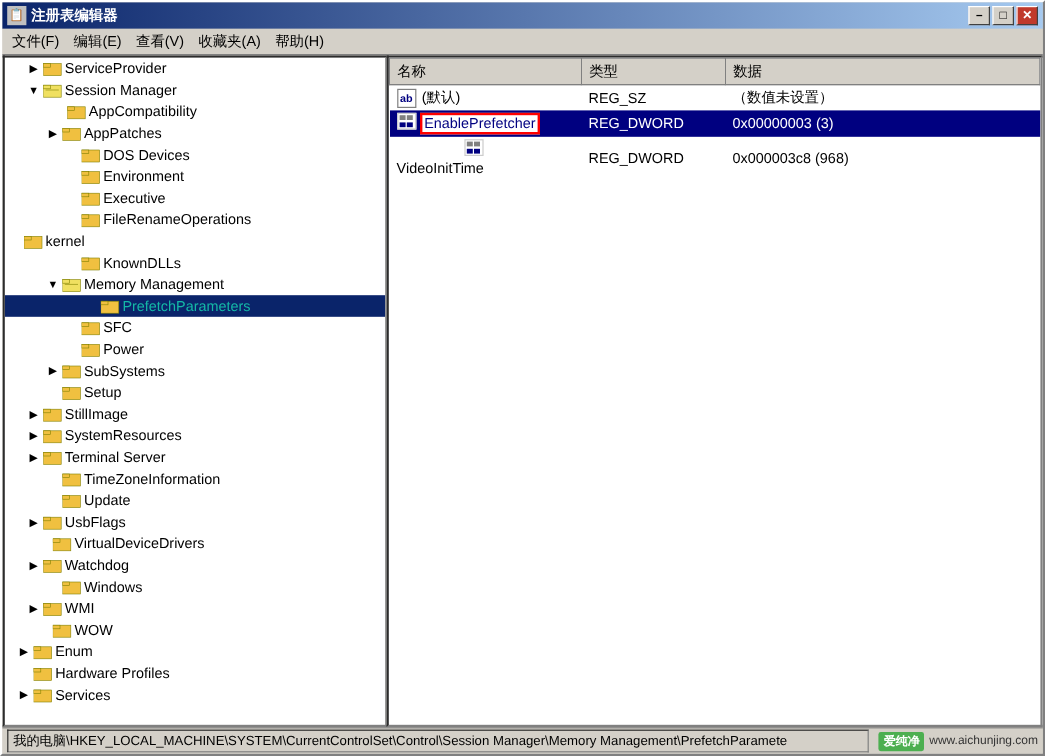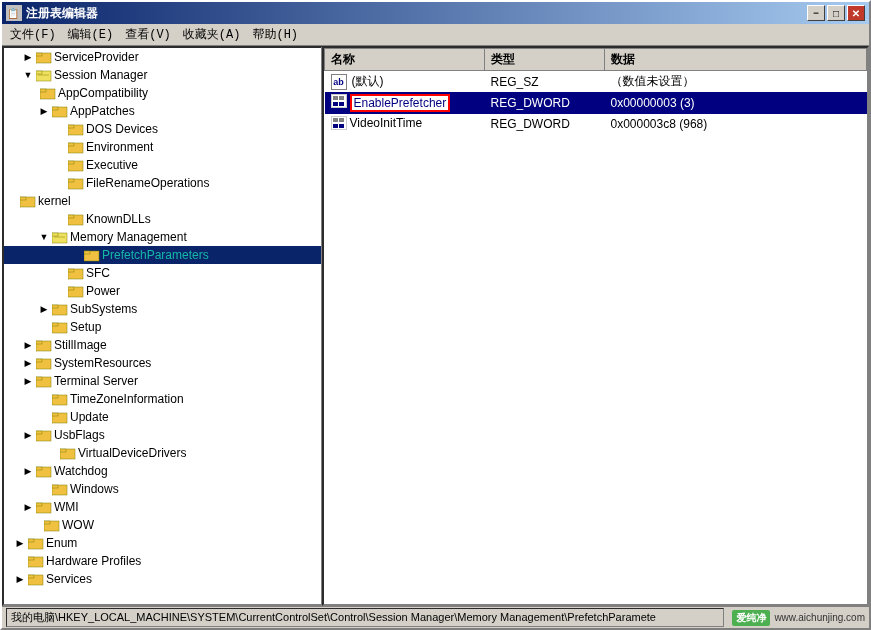--- a/index.html
+++ b/index.html
@@ -87,21 +87,20 @@
       align-items: center;
       padding: 0 2px;
       border-bottom: 1px solid #808080;
       flex-shrink: 0;
     }
 
     .menu-item {
       padding: 2px 6px;
       cursor: pointer;
       font-size: 12px;
-      font-family: Liberation Mono, monospace;
     }
 
     
     .content-area {
       display: flex;
       flex: 1;
       overflow: hidden;
     }
 
     
@@ -171,21 +170,21 @@
       width: 100%;
       border-collapse: collapse;
     }
 
     .registry-table th {
       background: #d4d0c8;
       border: 1px solid #808080;
       padding: 2px 6px;
       text-align: left;
       font-size: 12px;
-      font-weight: bold;
+      font-weight: normal;
       height: 20px;
       position: sticky;
       top: 0;
     }
 
     .registry-table td {
       padding: 2px 6px;
       font-size: 12px;
       height: 18px;
       border-bottom: none;
@@ -304,21 +303,21 @@
         <span class="folder-icon">
           <svg viewBox="0 0 16 14" fill="none" xmlns="http://www.w3.org/2000/svg">
             <rect x="0" y="3" width="15" height="10" fill="#f0e060" stroke="#808000" stroke-width="0.5"></rect>
             <rect x="0" y="3" width="6" height="3" fill="#f0e060" stroke="#808000" stroke-width="0.5"></rect>
             <line x1="2" y1="7" x2="13" y2="7" stroke="#808000" stroke-width="0.5"></line>
           </svg>
         </span>
         <span class="node-label">Session Manager</span>
       </div>
 
-      <div class="tree-node indent2" style="padding-left:20px">
+      <div class="tree-node indent2" style="padding-left:36px">
         <span class="tree-expand" style="width:16px"></span>
         <span class="folder-icon">
           <svg viewBox="0 0 16 14" fill="none">
               <rect x="0" y="3" width="15" height="10" fill="#f0c040" stroke="#808000" stroke-width="0.5"></rect>
               <rect x="0" y="3" width="6" height="3" fill="#f0c040" stroke="#808000" stroke-width="0.5"></rect>
             </svg>
         </span>
         <span class="node-label">AppCompatibility</span>
       </div>
 
@@ -526,21 +525,21 @@
         <span class="folder-icon">
           <svg viewBox="0 0 16 14" fill="none">
               <rect x="0" y="3" width="15" height="10" fill="#f0c040" stroke="#808000" stroke-width="0.5"></rect>
               <rect x="0" y="3" width="6" height="3" fill="#f0c040" stroke="#808000" stroke-width="0.5"></rect>
             </svg>
         </span>
         <span class="node-label">UsbFlags</span>
       </div>
 
 
-      <div class="tree-node" style="padding-left:40px">
+      <div class="tree-node" style="padding-left:24px">
         <span class="tree-expand" style="width:16px"></span>
         <span class="folder-icon">
           <svg viewBox="0 0 16 14" fill="none">
               <rect x="0" y="3" width="15" height="10" fill="#f0c040" stroke="#808000" stroke-width="0.5"></rect>
               <rect x="0" y="3" width="6" height="3" fill="#f0c040" stroke="#808000" stroke-width="0.5"></rect>
             </svg>
         </span>
         <span class="node-label">VirtualDeviceDrivers</span>
       </div>
 
@@ -658,21 +657,21 @@
                 </span>
                 <span style="border:2px solid red;padding:0 2px;background:white;color:#000080;">EnablePrefetcher</span>
               </span>
             </td>
             <td>REG_DWORD</td>
             <td>0x00000003 (3)</td>
           </tr>
 
           <tr>
             <td>
-              <span style="display:inline-flex;align-items:flex-end;gap:3px;">
+              <span style="display:inline-flex;align-items:flex-end;gap:3px;flex-direction:column;">
                 <span style="border:1px solid #ccc;background:white;width:16px;height:14px;display:inline-flex;align-items:center;justify-content:center;">
                   <svg width="14" height="12" viewBox="0 0 14 12">
                       <rect x="1" y="1" width="5" height="4" fill="#808080"></rect>
                       <rect x="7" y="1" width="5" height="4" fill="#808080"></rect>
                       <rect x="1" y="7" width="5" height="4" fill="#000080"></rect>
                       <rect x="7" y="7" width="5" height="4" fill="#000080"></rect>
                     </svg>
                 </span>
                 <span>VideoInitTime</span>
               </span>

